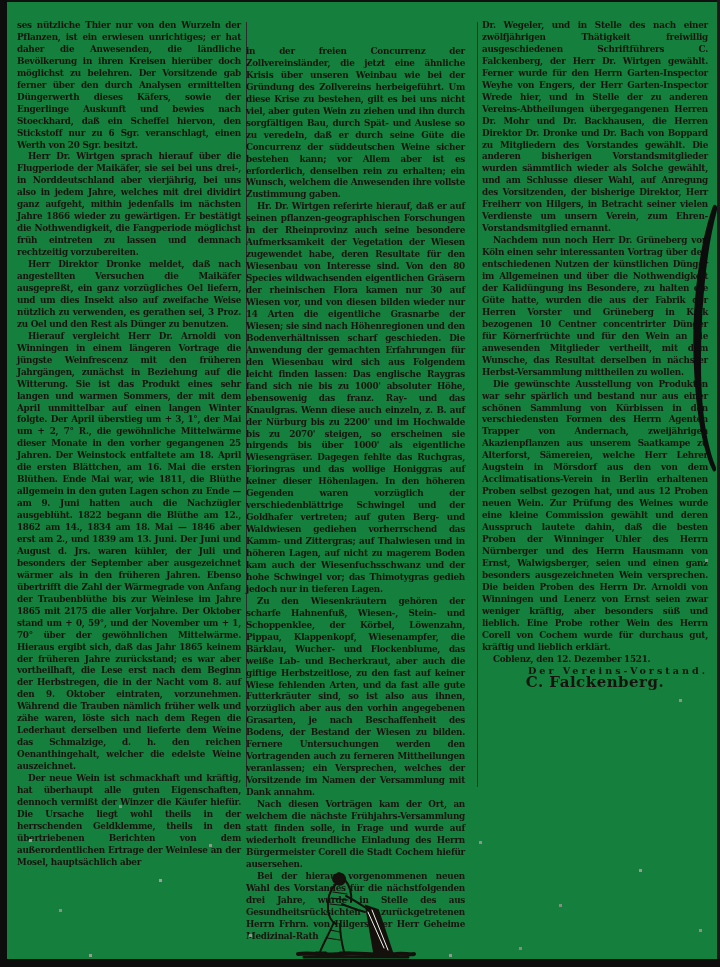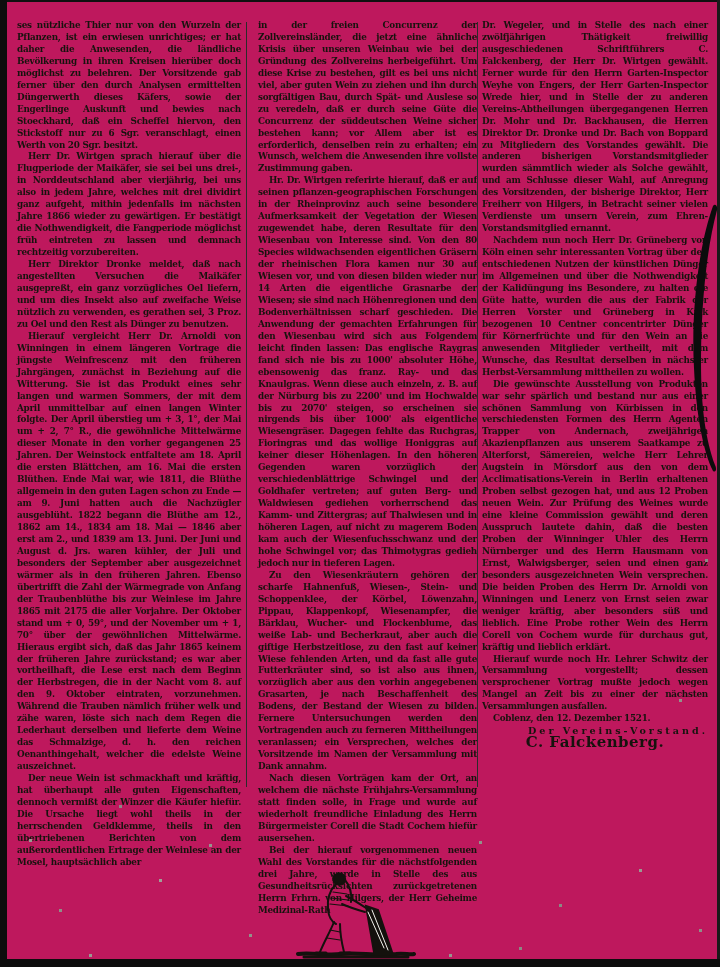--- a/index.html
+++ b/index.html
@@ -1,34 +1,34 @@
 <!DOCTYPE html>
 <html lang="de"><head>
 <meta charset="utf-8">
 <style>
   html,body { margin:0; padding:0; background:#555; }
   .page {
     position:relative; width:720px; height:967px;
-    background:#be185d; overflow:hidden;
+    background:#15803d; overflow:hidden;
     font-family:"DejaVu Serif", serif; color:#17130e;
   }
   
   .edge-top    { position:absolute; top:0; left:0; width:720px; height:2px; background:#101010; }
   .edge-left   { position:absolute; top:0; left:0; width:7px;  height:967px; background:#0d0d0d; }
   .edge-right  { position:absolute; top:0; right:0; width:3px; height:967px; background:#1a1a1a; }
   .edge-bottom { position:absolute; bottom:0; left:0; width:720px; height:8px; background:#0d0d0d; }
 
   
   .col {
     position:absolute; top:20px;
     font-size:8.8px; line-height:11.95px; letter-spacing:-0.25px;
     font-weight:bold; text-align:justify;
   }
   .col-1 { left:17px;  width:224px; }
-  .col-2 { left:258px; width:219px; }
+  .col-2 { left:246px; width:219px;margin-top:26px; }
   .col-3 { left:482px; width:226px; }
   .col p { margin:0; text-indent:11px; }
   .col p.cont { text-indent:0; }
 
   .rule { position:absolute; top:22px; width:1px; background:#2b2b2b; }
   .rule-1 { left:246px; height:765px; }
   .rule-2 { left:477px; height:765px; }
 
   .dateline  { margin-top:3px; }
   .signoff   { text-align:right; letter-spacing:3px; margin-top:4px; text-indent:0 !important; font-size:9.6px; }
@@ -78,21 +78,20 @@
     <p>Nach diesen Vorträgen kam der Ort, an welchem die nächste Frühjahrs-Versammlung statt finden solle, in Frage und wurde auf wiederholt freundliche Einladung des Herrn Bürgermeister Corell die Stadt Cochem hiefür ausersehen.</p>
     <p>Bei der hierauf vorgenommenen neuen Wahl des Vorstandes für die nächstfolgenden drei Jahre, wurde in Stelle des aus Gesundheitsrücksichten zurückgetretenen Herrn Frhrn. von Hilgers, der Herr Geheime Medizinal-Rath</p>
   </div>
 
   <div class="rule rule-2"></div>
 
   <div class="col col-3">
     <p class="cont">Dr. Wegeler, und in Stelle des nach einer zwölfjährigen Thätigkeit freiwillig ausgeschiedenen Schriftführers C. Falckenberg, der Herr Dr. Wirtgen gewählt. Ferner wurde für den Herrn Garten-Inspector Weyhe von Engers, der Herr Garten-Inspector Wrede hier, und in Stelle der zu anderen Vereins-Abtheilungen übergegangenen Herren Dr. Mohr und Dr. Backhausen, die Herren Direktor Dr. Dronke und Dr. Bach von Boppard zu Mitgliedern des Vorstandes gewählt. Die anderen bisherigen Vorstandsmitglieder wurden sämmtlich wieder als Solche gewählt, und am Schlusse dieser Wahl, auf Anregung des Vorsitzenden, der bisherige Direktor, Herr Freiherr von Hilgers, in Betracht seiner vielen Verdienste um unsern Verein, zum Ehren-Vorstandsmitglied ernannt.</p>
     <p>Nachdem nun noch Herr Dr. Grüneberg von Köln einen sehr interessanten Vortrag über den entschiedenen Nutzen der künstlichen Dünger im Allgemeinen und über die Nothwendigkeit der Kalidüngung ins Besondere, zu halten die Güte hatte, wurden die aus der Fabrik der Herren Vorster und Grüneberg in Kalk bezogenen 10 Centner concentrirter Dünger für Körnerfrüchte und für den Wein an die anwesenden Mitglieder vertheilt, mit dem Wunsche, das Resultat derselben in nächster Herbst-Versammlung mittheilen zu wollen.</p>
     <p>Die gewünschte Ausstellung von Produkten war sehr spärlich und bestand nur aus einer schönen Sammlung von Kürbissen in den verschiedensten Formen des Herrn Agenten Trapper von Andernach, zweijährigen Akazienpflanzen aus unserem Saatkampe zu Alterforst, Sämereien, welche Herr Lehrer Augstein in Mörsdorf aus den von dem Acclimatisations-Verein in Berlin erhaltenen Proben selbst gezogen hat, und aus 12 Proben neuen Wein. Zur Prüfung des Weines wurde eine kleine Commission gewählt und deren Ausspruch lautete dahin, daß die besten Proben der Winninger Uhler des Herrn Nürnberger und des Herrn Hausmann von Ernst, Walwigsberger, seien und einen ganz besonders ausgezeichneten Wein versprechen. Die beiden Proben des Herrn Dr. Arnoldi von Winningen und Lenerz von Ernst seien zwar weniger kräftig, aber besonders süß und lieblich. Eine Probe rother Wein des Herrn Corell von Cochem wurde für durchaus gut, kräftig und lieblich erklärt.</p>
-    <p>Hierauf wurde noch Hr. Lehrer Schwitz der Versammlung vorgestellt; dessen versprochener Vortrag mußte jedoch wegen Mangel an Zeit bis zu einer der nächsten Versammlungen ausfallen.</p>
     <p class="dateline">Coblenz, den 12. Dezember 1521.</p>
     <p class="signoff">Der Vereins-Vorstand.</p>
     <p class="signature">C. Falckenberg.</p>
   </div>
 
   <svg class="ink-blot" width="30" height="272" viewBox="0 0 30 272" aria-hidden="true">
     <path d="M25,3 C10,45 3,110 6,165 C8,210 15,248 25,268
              C28,270 29,266 27,262 C18,238 13,205 13,160
              C13,105 18,48 29,7 C30,3 27,0 25,3 Z" fill="#0c0c0c"></path>
   </svg>

